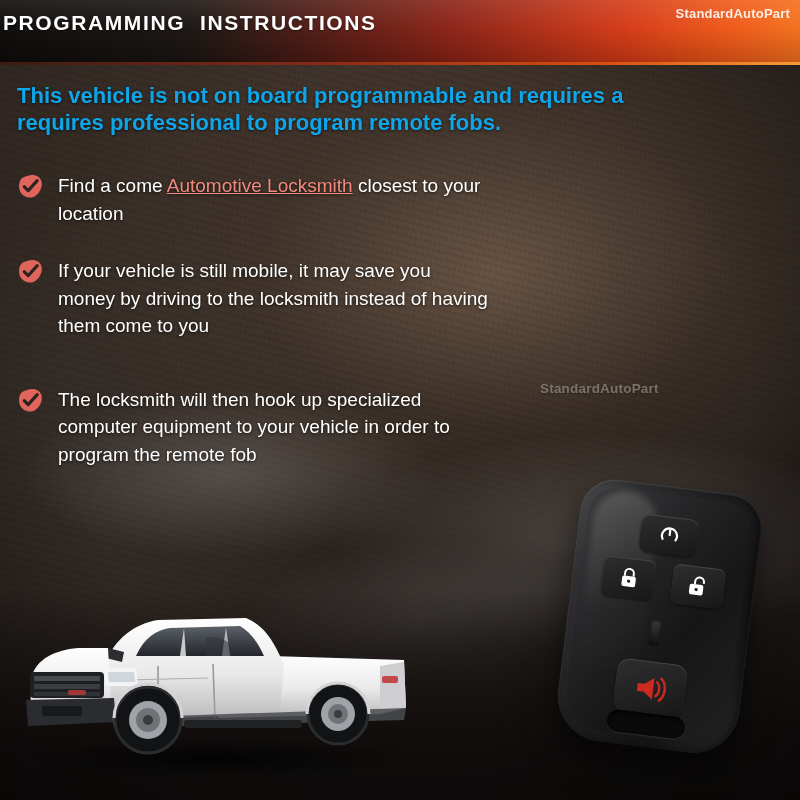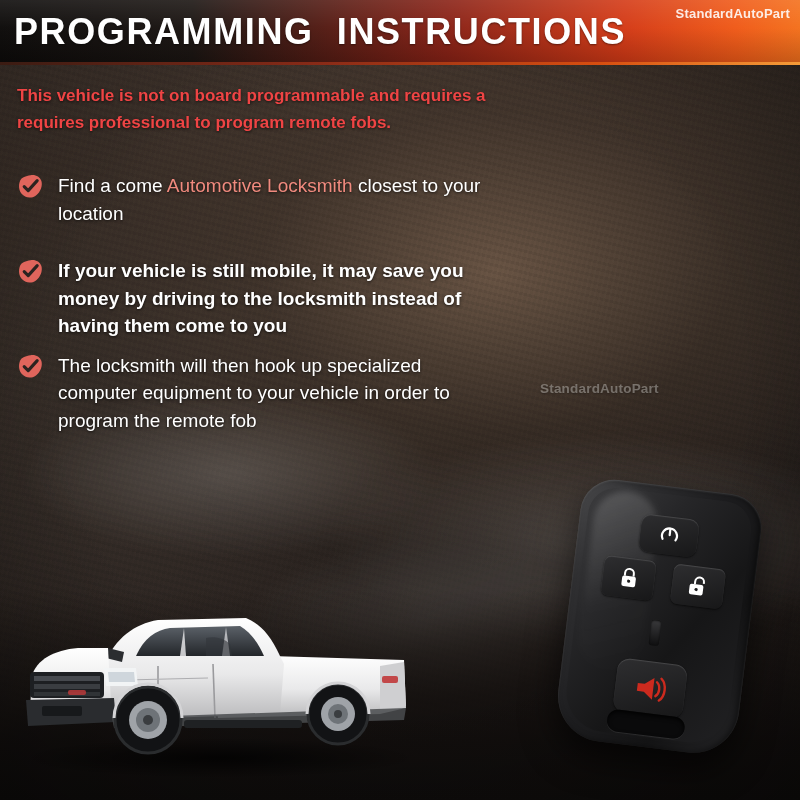--- a/index.html
+++ b/index.html
@@ -70,24 +70,24 @@
     background: linear-gradient(90deg, #0d0b0a 0%, #1b1512 24%, #8a2216 56%, #d43a16 78%, #f05a18 92%, #f4701c 100%);
     overflow: hidden;
   }
   .header-sheen {
     position: absolute;
     inset: 0;
     background: linear-gradient(180deg, rgba(255,255,255,0.10) 0%, rgba(255,255,255,0.02) 45%, rgba(0,0,0,0.18) 100%);
   }
   .header-title {
     position: absolute;
-    left: 14px;
+    left: 3px;
     top: 11px;
     color: #ffffff;
-    font-size: 36px;
+    font-size: 21px;
     font-weight: bold;
     letter-spacing: 1.6px;
     font-family: "Liberation Sans", sans-serif;
     text-shadow: 0 1px 2px rgba(0,0,0,0.45);
     white-space: pre;
   }
   .header-brand {
     position: absolute;
     right: 10px;
     top: 6px;
@@ -105,22 +105,22 @@
     background: linear-gradient(90deg, #3b1b12 0%, #8d2a16 40%, #e0500f 75%, #ffa23a 100%);
     opacity: 0.95;
   }
 
   
   .intro {
     position: absolute;
     left: 17px;
     top: 82px;
     width: 716px;
-    color: #ef4444;
-    font-size: 17px;
+    color: #0ea5e9;
+    font-size: 22px;
     font-weight: bold;
     line-height: 27px;
     text-shadow: 0 1px 3px rgba(0,0,0,0.65);
   }
 
   
   .bullets {
     position: absolute;
     left: 18px;
     top: 172px;
@@ -138,20 +138,21 @@
   .bullet .check {
     position: absolute;
     left: 0;
     top: 2px;
     width: 25px;
     height: 25px;
   }
   .bullet .check svg { display: block; }
   .hl {
     color: #f08a7e;
+    text-decoration: underline;
   }
 
   
   .watermark {
     position: absolute;
     left: 540px;
     top: 381px;
     color: rgba(225,222,218,0.40);
     font-size: 13.5px;
     font-weight: bold;
@@ -267,21 +268,21 @@
     <div class="bullet" style="margin-bottom:30px;">
       <span class="check">
         <svg width="25" height="25" viewBox="0 0 25 25">
           <path d="M12.5 1.2 C17 0.2 22 2.5 23.4 7 C24.8 11.8 22.6 18 18 21.4 C13.6 24.6 8 24.2 4.4 20.6 C0.9 17.1 0.2 11.6 2 7 C3.6 3 7.8 2.2 12.5 1.2 Z" fill="#e0655c"></path>
           <path d="M6.2 12.6 L10.2 16.6 L19.2 6.6" stroke="#2b2320" stroke-width="3.1" fill="none" stroke-linecap="round" stroke-linejoin="round"></path>
         </svg>
       </span>
       <span><span>Find a come </span><span class="hl">Automotive Locksmith</span><span> closest to your location</span></span>
     </div>
 
-    <div class="bullet" style="margin-bottom:12px;font-weight:bold;">
+    <div class="bullet" style="margin-bottom:46px;">
       <span class="check">
         <svg width="25" height="25" viewBox="0 0 25 25">
           <path d="M12.5 1.2 C17 0.2 22 2.5 23.4 7 C24.8 11.8 22.6 18 18 21.4 C13.6 24.6 8 24.2 4.4 20.6 C0.9 17.1 0.2 11.6 2 7 C3.6 3 7.8 2.2 12.5 1.2 Z" fill="#e0655c"></path>
           <path d="M6.2 12.6 L10.2 16.6 L19.2 6.6" stroke="#2b2320" stroke-width="3.1" fill="none" stroke-linecap="round" stroke-linejoin="round"></path>
         </svg>
       </span>
       <span>If your vehicle is still mobile, it may save you money by driving to the locksmith instead of having them come to you</span>
     </div>
 
     <div class="bullet">

